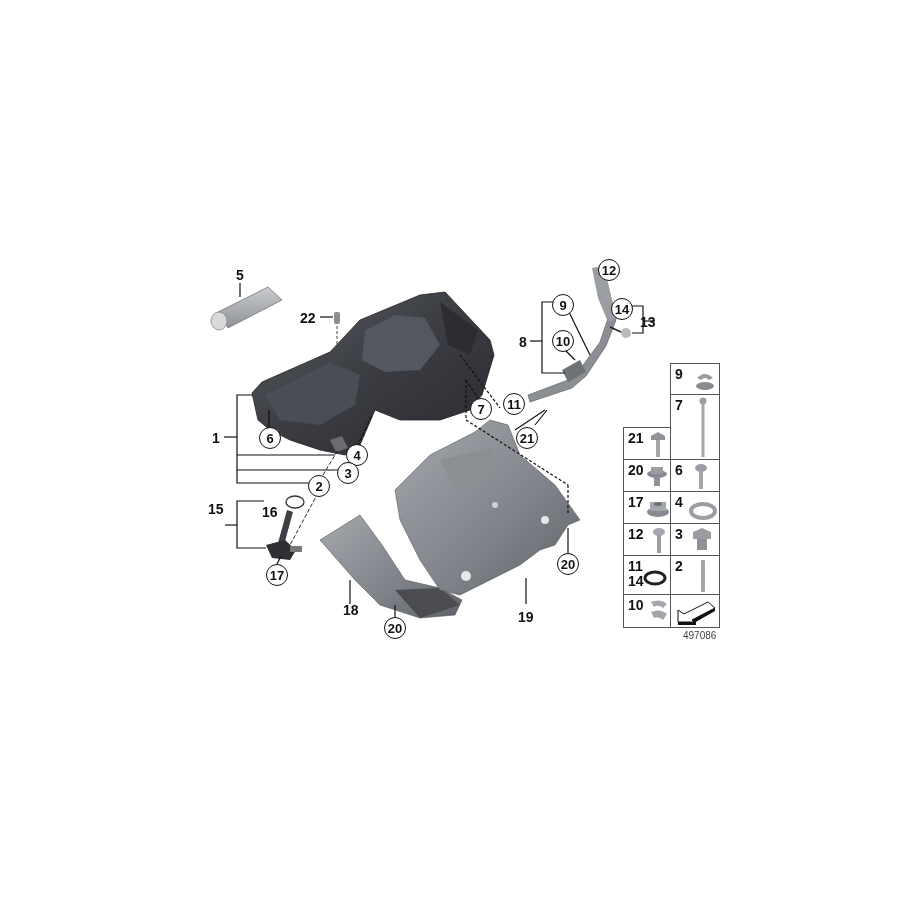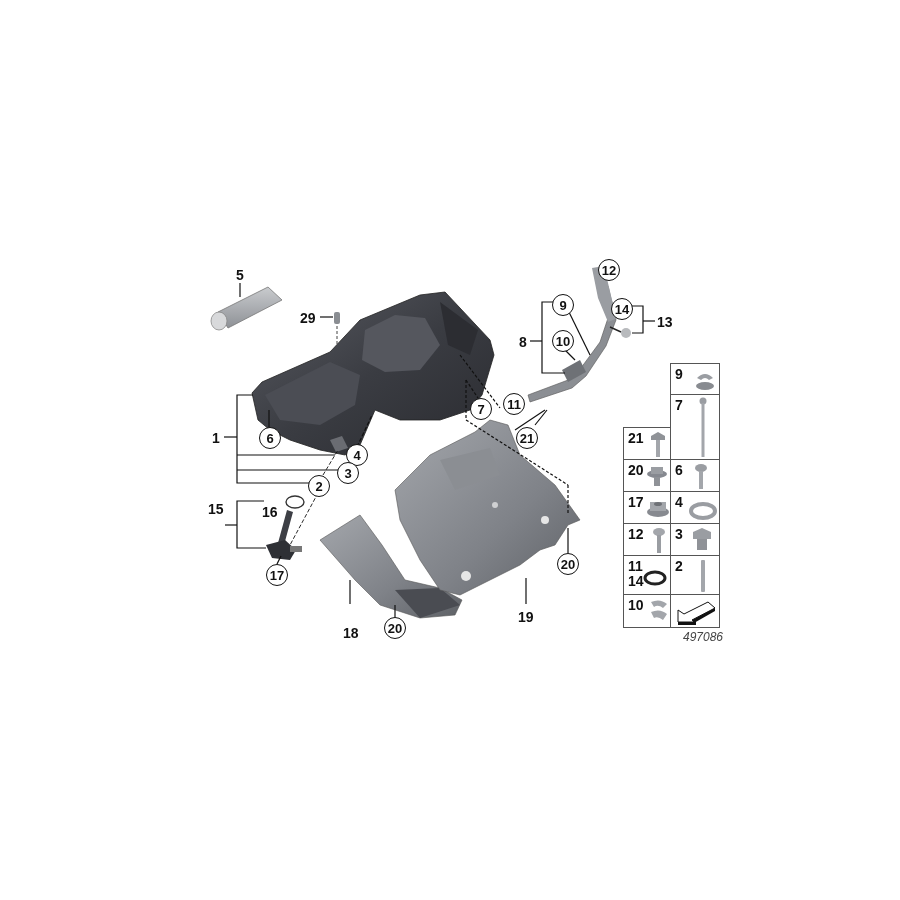--- a/index.html
+++ b/index.html
@@ -4,21 +4,21 @@
 <style>
   html, body { margin:0; padding:0; background:#ffffff; }
   body { width:900px; height:900px; position:relative; overflow:hidden; font-family:"Liberation Sans", sans-serif; }
   #canvas { position:absolute; left:0; top:0; width:900px; height:900px; }
   .lbl { position:absolute; font-weight:bold; font-size:14px; color:#111; line-height:1; white-space:nowrap; }
   .circ { position:absolute; width:22px; height:22px; border:1.6px solid #111; border-radius:50%; background:#fff;
           font-weight:bold; font-size:13px; color:#111; display:flex; align-items:center; justify-content:center; box-sizing:border-box; }
   .cell { position:absolute; border:1px solid #555; box-sizing:border-box; background:#fff; }
   .cell .num { position:absolute; left:4px; top:3px; font-weight:bold; font-size:14px; color:#111; line-height:1.05; }
   .cell svg { position:absolute; }
-  .imgno { position:absolute; font-size:12px; color:#444;font-style:italic; }
+  .imgno { position:absolute; font-size:10px; color:#444; }
 </style>
 </head>
 <body>
 
 <div id="canvas">
 
   <svg width="900" height="900" style="position:absolute;left:0;top:0">
     <defs>
       <linearGradient id="gDark" x1="0" y1="0" x2="1" y2="1">
         <stop offset="0" stop-color="#5a5c63"></stop>
@@ -116,28 +116,28 @@
       <line x1="535" y1="425" x2="547" y2="410"></line>
 
       <line x1="350" y1="604" x2="350" y2="580"></line>
       <line x1="526" y1="604" x2="526" y2="578"></line>
       <line x1="568" y1="553" x2="568" y2="528"></line>
       <line x1="395" y1="617" x2="395" y2="605"></line>
     </g>
   </svg>
 
   <span class="lbl" style="left:236px;top:268px">5</span>
-  <span class="lbl" style="left:300px;top:311px">29</span>
+  <span class="lbl" style="left:300px;top:311px">22</span>
   <span class="lbl" style="left:212px;top:431px">1</span>
   <span class="lbl" style="left:262px;top:505px">16</span>
   <span class="lbl" style="left:208px;top:502px">15</span>
-  <span class="lbl" style="left:343px;top:626px">18</span>
+  <span class="lbl" style="left:343px;top:603px">18</span>
   <span class="lbl" style="left:518px;top:610px">19</span>
   <span class="lbl" style="left:519px;top:335px">8</span>
-  <span class="lbl" style="left:657px;top:315px">13</span>
+  <span class="lbl" style="left:640px;top:315px">13</span>
 
   <div class="circ" style="left:259px;top:427px">6</div>
   <div class="circ" style="left:346px;top:444px">4</div>
   <div class="circ" style="left:337px;top:462px">3</div>
   <div class="circ" style="left:308px;top:475px">2</div>
   <div class="circ" style="left:266px;top:564px">17</div>
   <div class="circ" style="left:384px;top:617px">20</div>
   <div class="circ" style="left:557px;top:553px">20</div>
   <div class="circ" style="left:470px;top:398px">7</div>
   <div class="circ" style="left:503px;top:393px">11</div>

